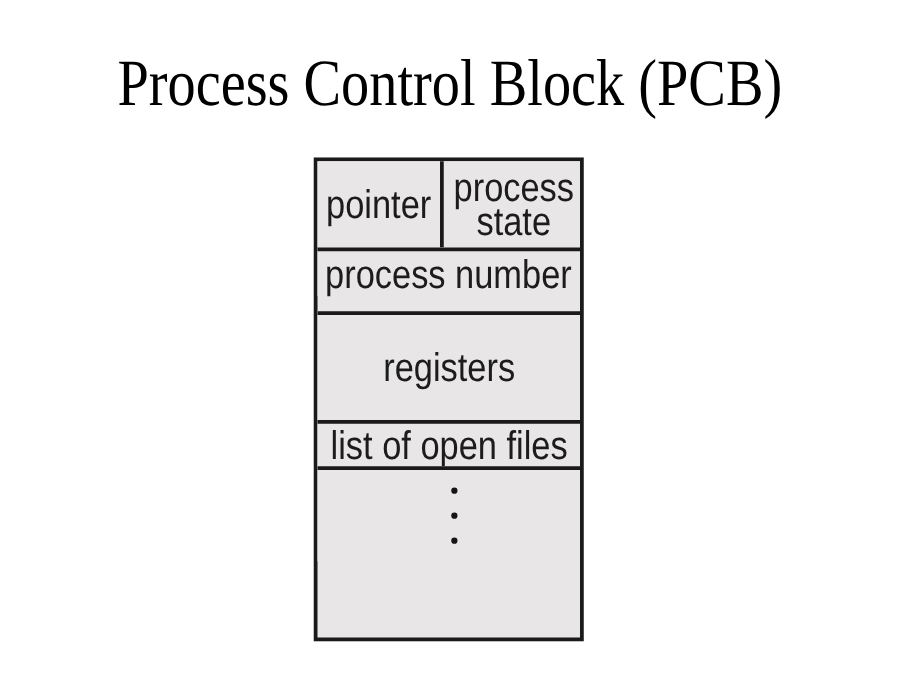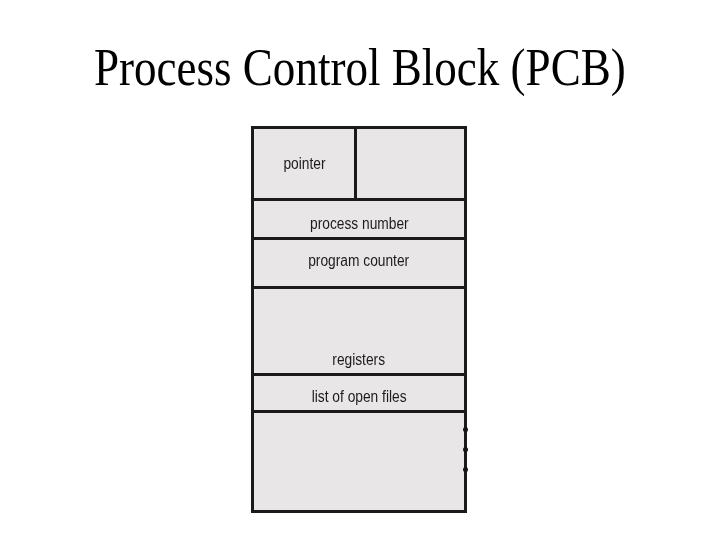--- a/index.html
+++ b/index.html
@@ -48,25 +48,25 @@
     height: 387px;
     border: 3px solid var(--border);
     background: var(--cell-background);
     display: flex;
     flex-direction: column;
   }
   .row {
     position: relative;
     background: var(--cell-background);
     display: flex;
-    align-items: flex-end;
+    align-items: center;
     justify-content: center;
     flex: 0 0 auto;
     color: var(--cell-text);
-    font-size: 16px;
+    font-size: 32px;
     line-height: 27px;
   }
   .row + .row { border-top: 3px solid var(--border); }
   .row-top        { height: 69px; padding: 0; justify-content: stretch; }
   .row-number     { height: 39px; }
   .row-counter    { height: 37px; }
   .row-registers  { height: 87px; margin-top: 12px; }
   .row-memory     { height: 36px; }
   .row-files      { height: 37px; }
   .row-ellipsis   { height: 76px; flex-direction: column; justify-content: center; }
@@ -108,29 +108,29 @@
 <div class="slide">
 
   <h1 class="slide-title"><span class="squeeze">Process Control Block (PCB)</span></h1>
 
   <div class="pcb-table">
 
     <div class="row row-top">
       <div class="cell cell-pointer">
         <span class="label">pointer</span>
       </div>
+      <div class="cell cell-state">
+        <span class="label"><span>process</span><br><span>state</span></span>
+      </div>
     </div>
 
     <div class="row row-number">
       <span class="label">process number</span>
     </div>
 
-    <div class="row row-counter">
-      <span class="label">program counter</span>
-    </div>
 
     <div class="row row-registers">
       <span class="label">registers</span>
     </div>
 
 
     <div class="row row-files">
       <span class="label">list of open files</span>
     </div>
 

